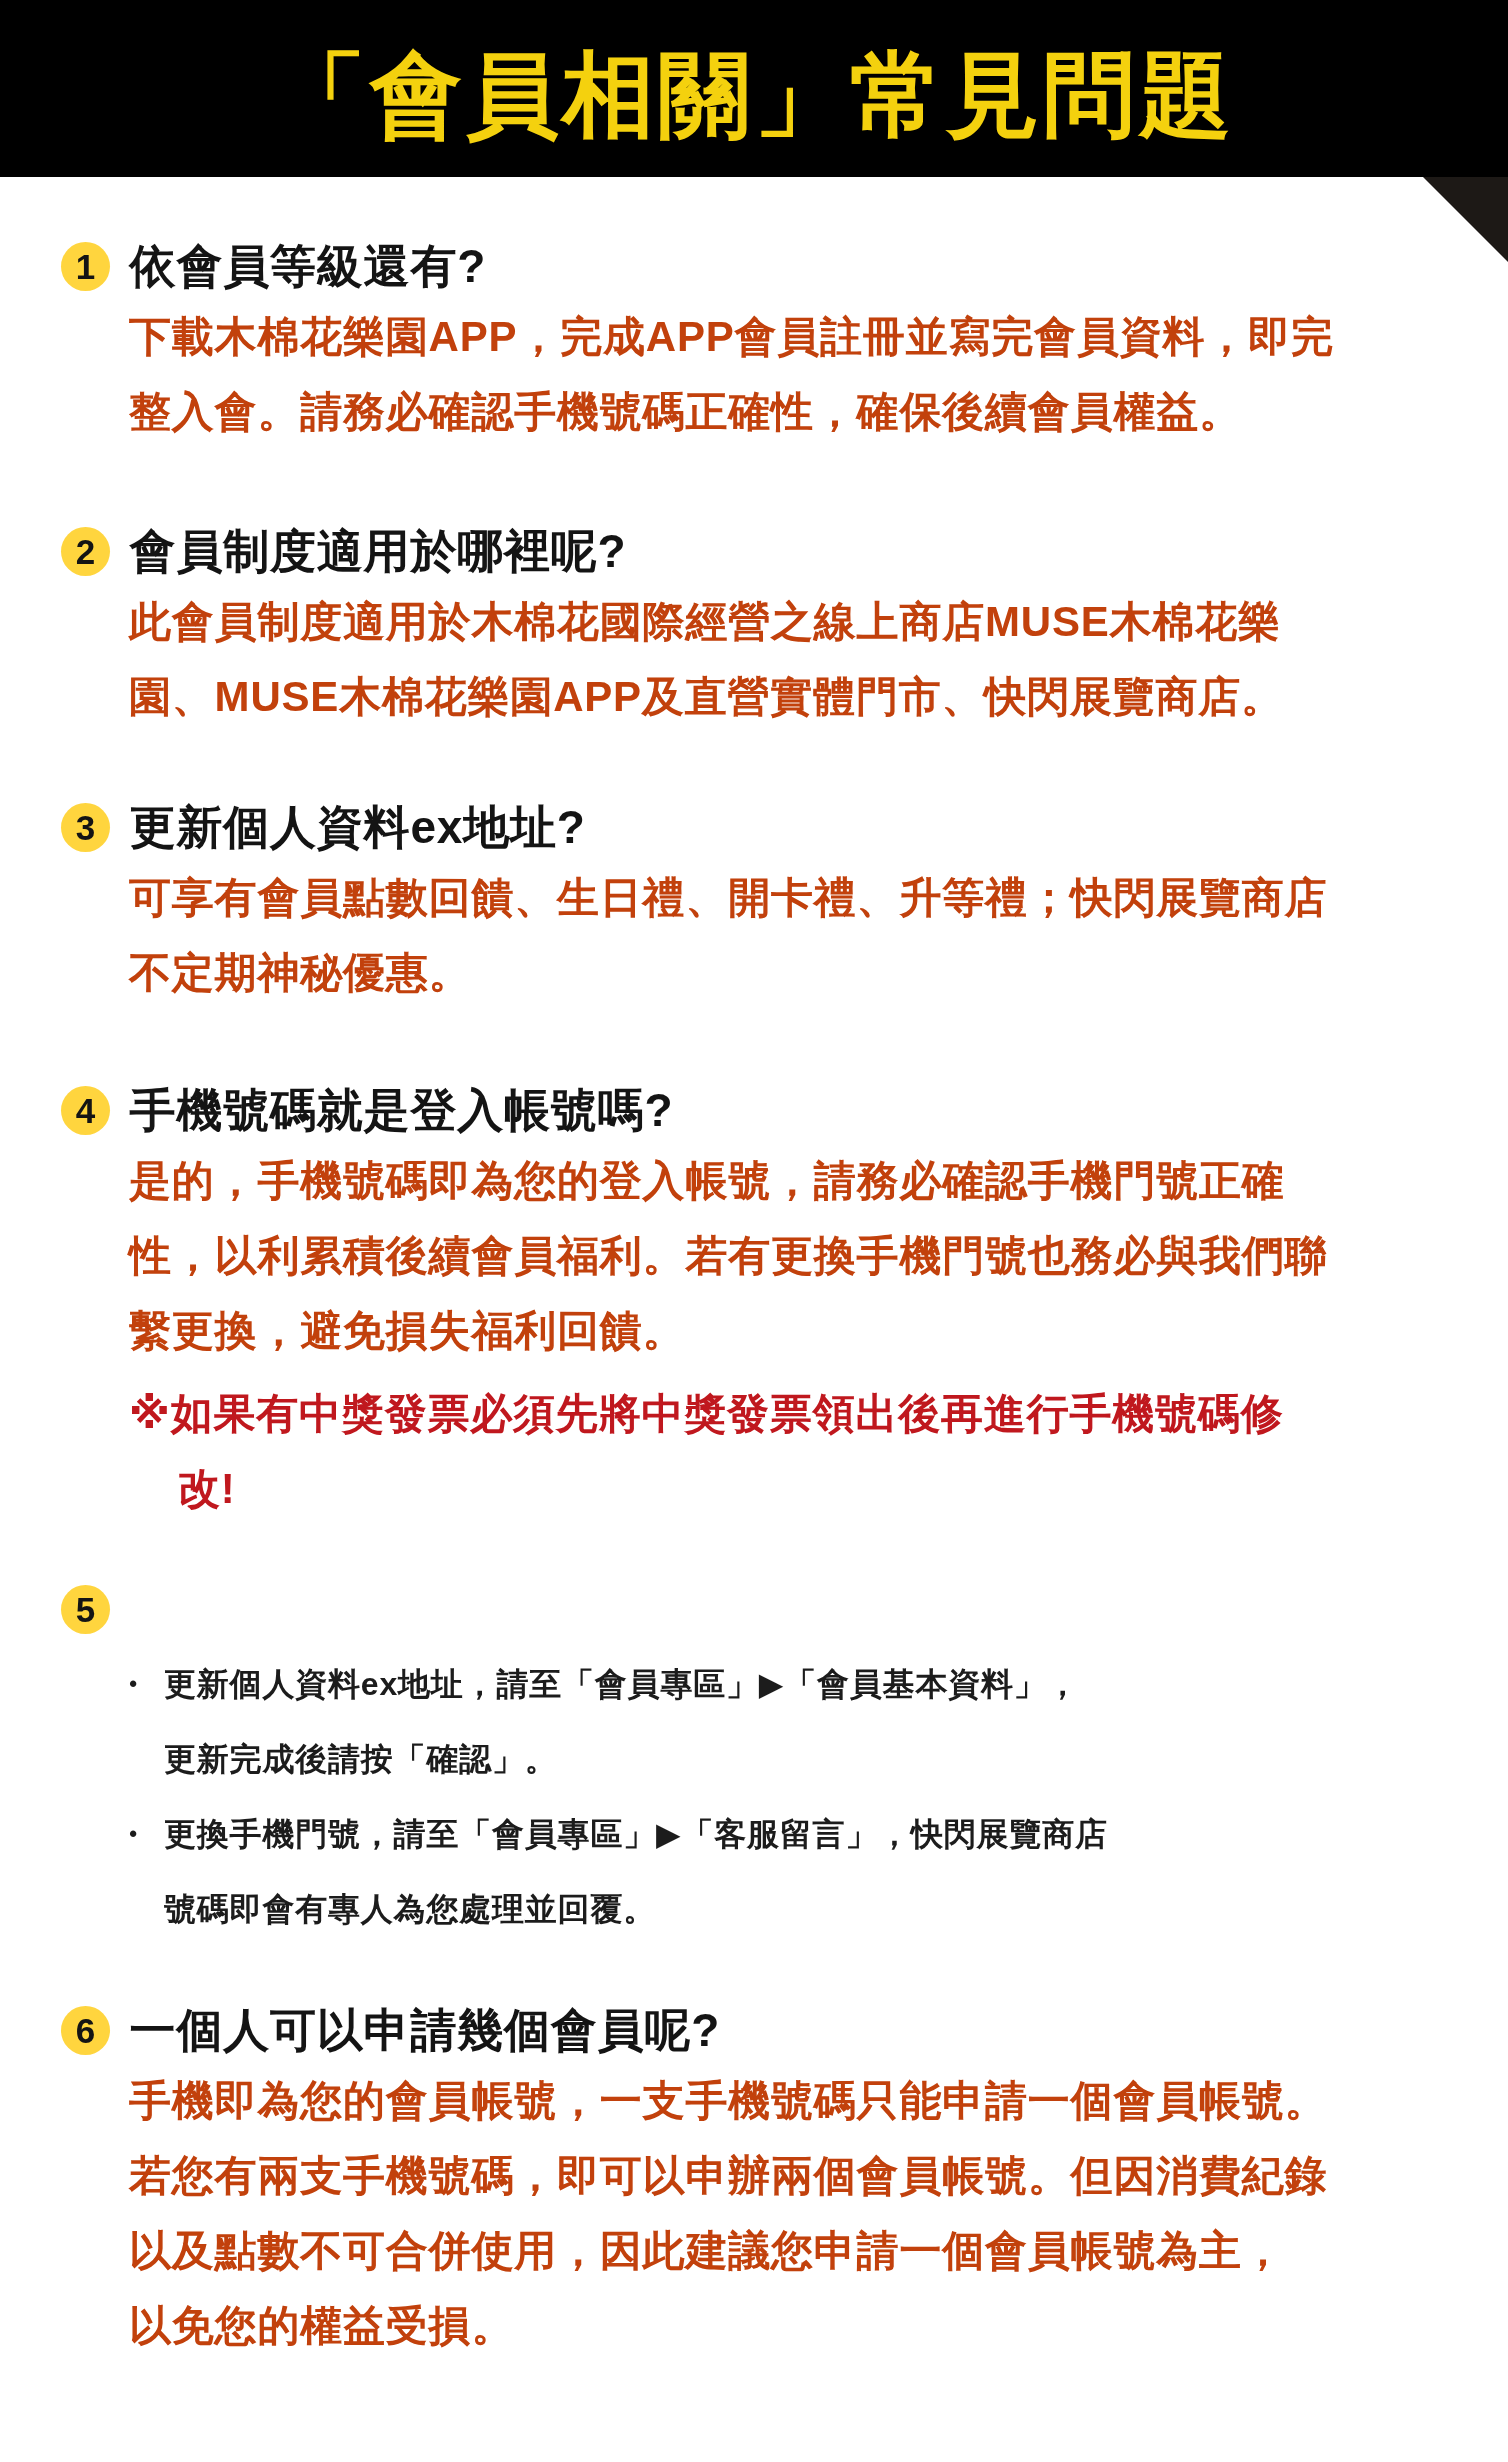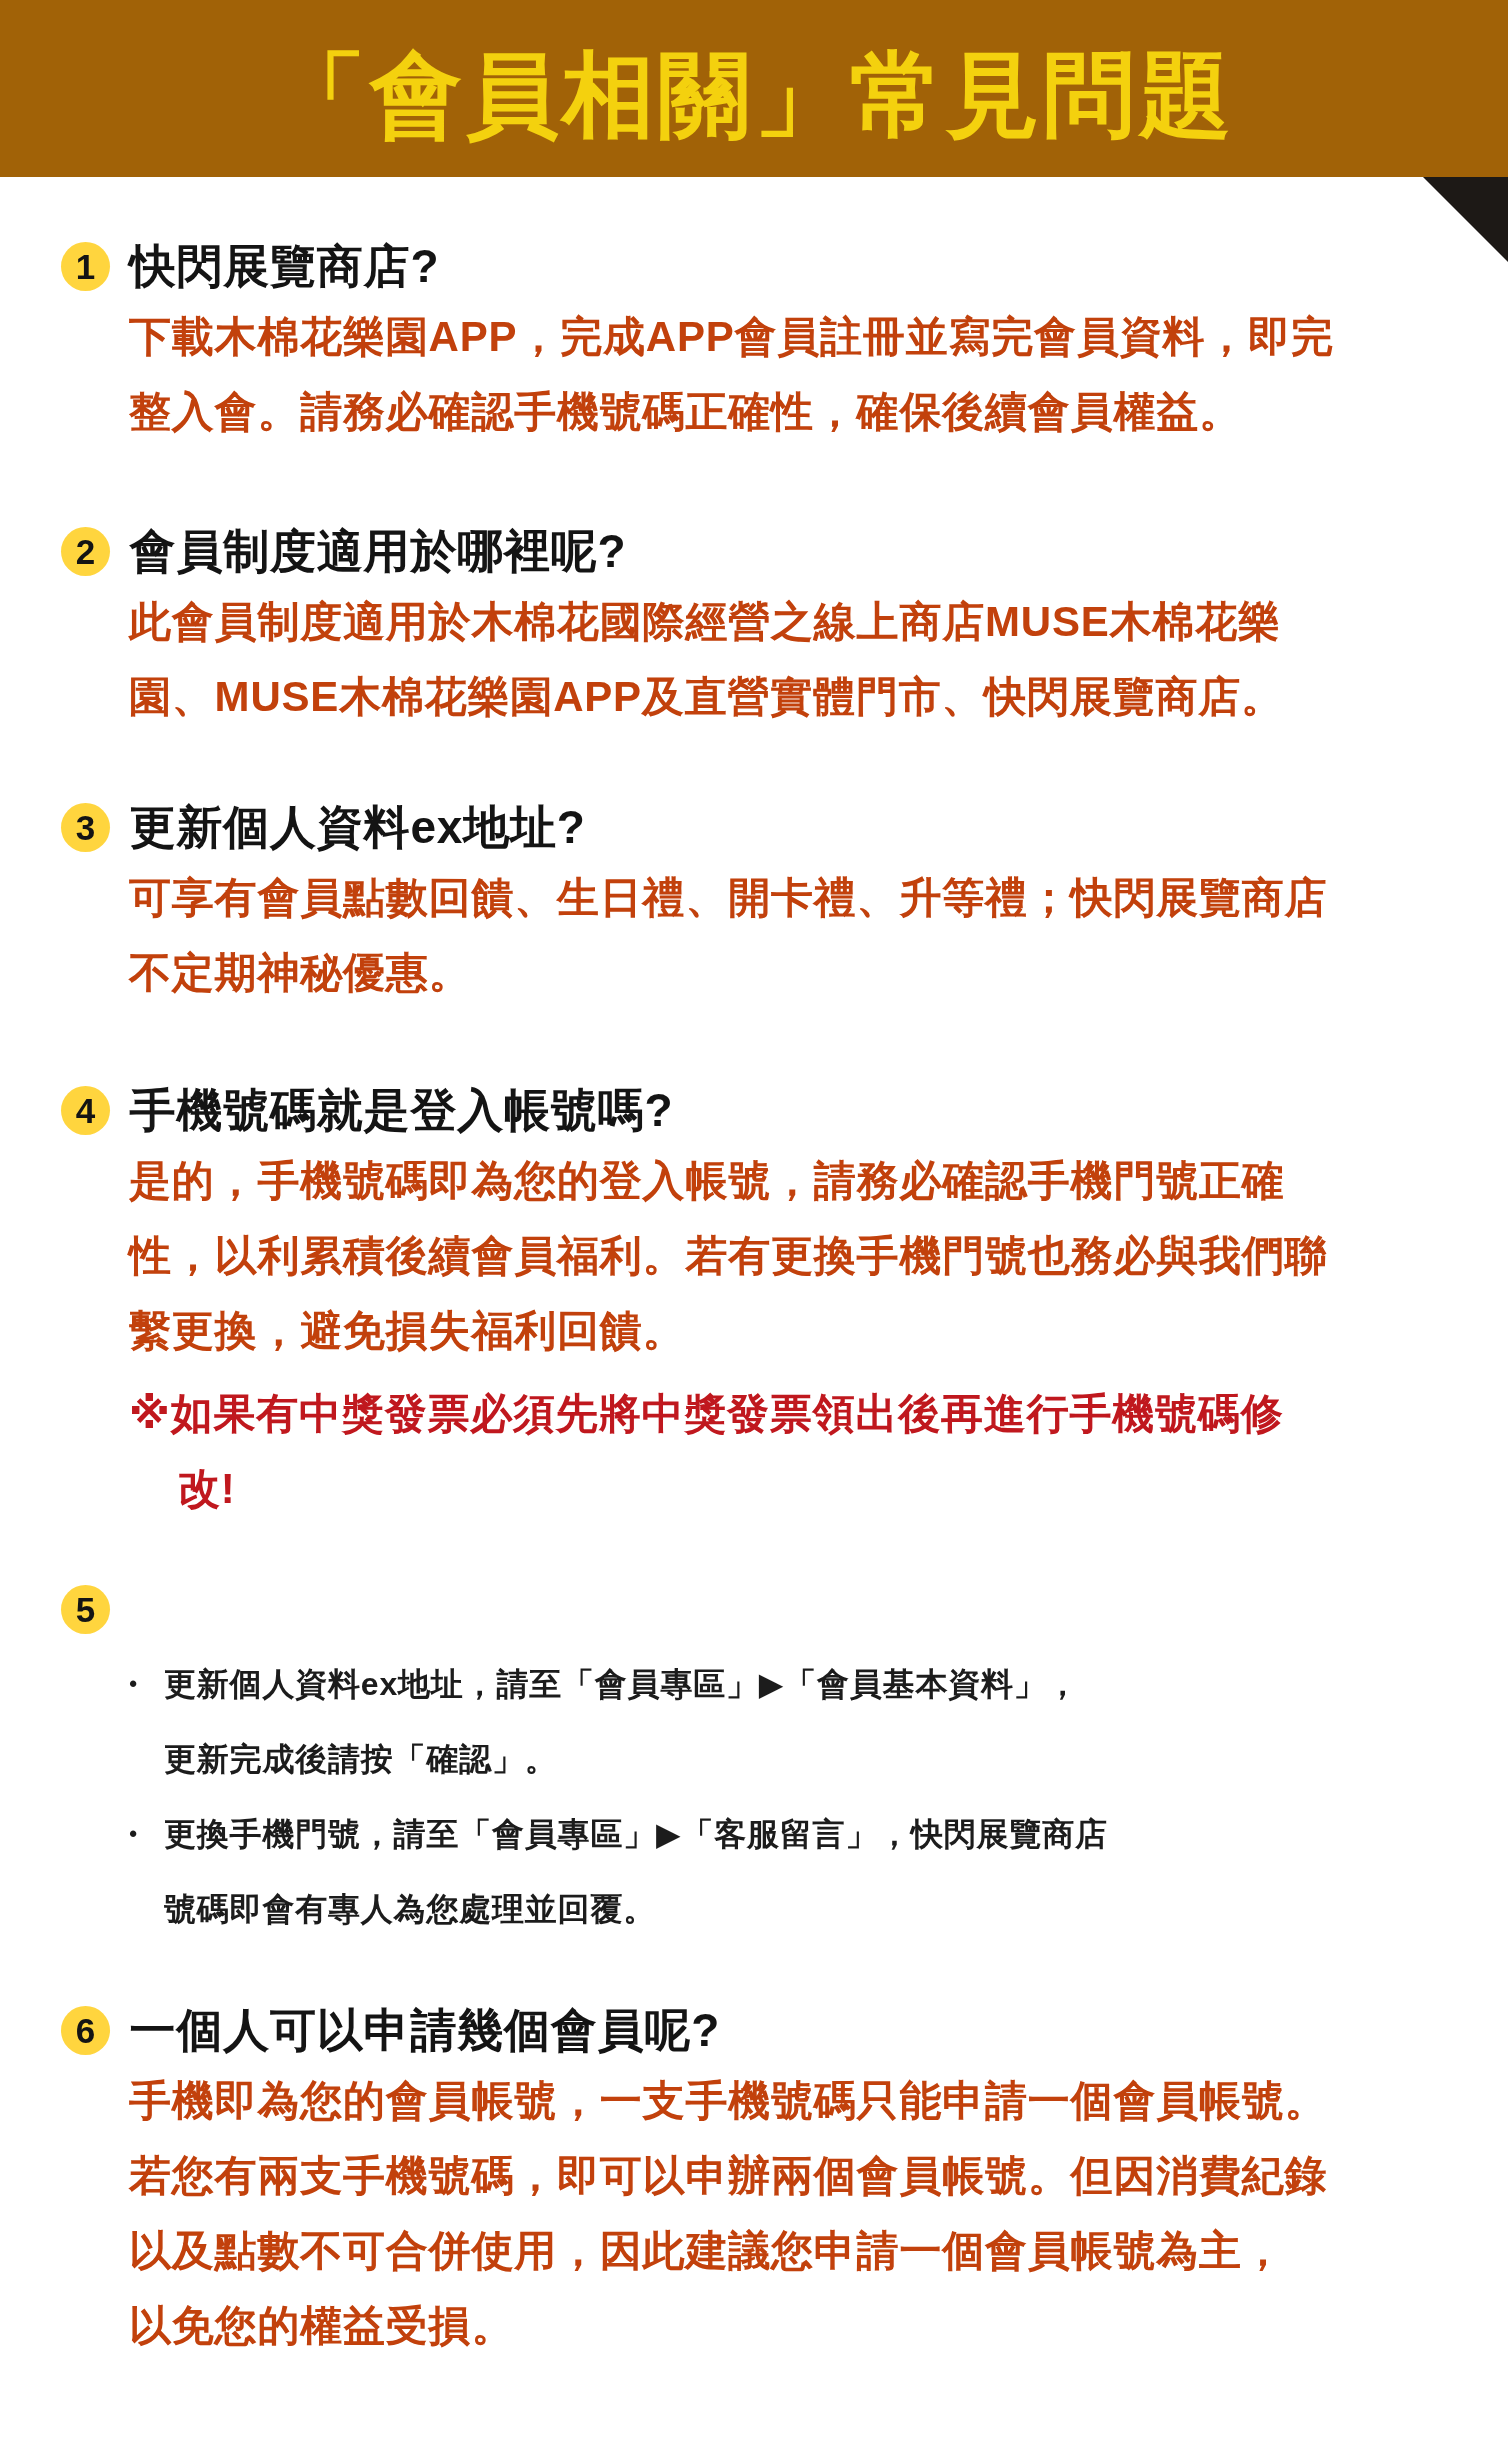--- a/index.html
+++ b/index.html
@@ -8,21 +8,21 @@
     width:1508px;height:2462px;
     background:#ffffff;
     overflow:hidden;
     font-family:"Liberation Sans","DejaVu Sans",sans-serif;
     color:#1c1c1c;
   }
   
   .hero{
     position:absolute;top:0;left:0;
     width:1508px;height:177px;
-    background:#a16207;
+    background:#000000;
   }
   .hero-title{
     width:100%;height:177px;
     display:flex;align-items:center;justify-content:center;
     padding-top:14px;box-sizing:border-box;
     font-size:93px;font-weight:900;
     letter-spacing:3.1px;
     color:#f4d10e;
     white-space:nowrap;
   }
@@ -87,21 +87,21 @@
 <div class="page">
 
   <header class="hero">
     <div class="hero-title">「會員相關」常見問題</div>
   </header>
   <div class="hero-corner"></div>
 
   <section class="qa s1">
     <div class="qa-head">
       <span class="badge">1</span>
-      <h2 class="qa-q">快閃展覽商店?</h2>
+      <h2 class="qa-q">依會員等級還有?</h2>
     </div>
     <p class="qa-a a1">下載木棉花樂園APP，完成APP會員註冊並寫完會員資料，即完
 整入會。請務必確認手機號碼正確性，確保後續會員權益。</p>
   </section>
 
   <section class="qa s2">
     <div class="qa-head">
       <span class="badge">2</span>
       <h2 class="qa-q">會員制度適用於哪裡呢?</h2>
     </div>

